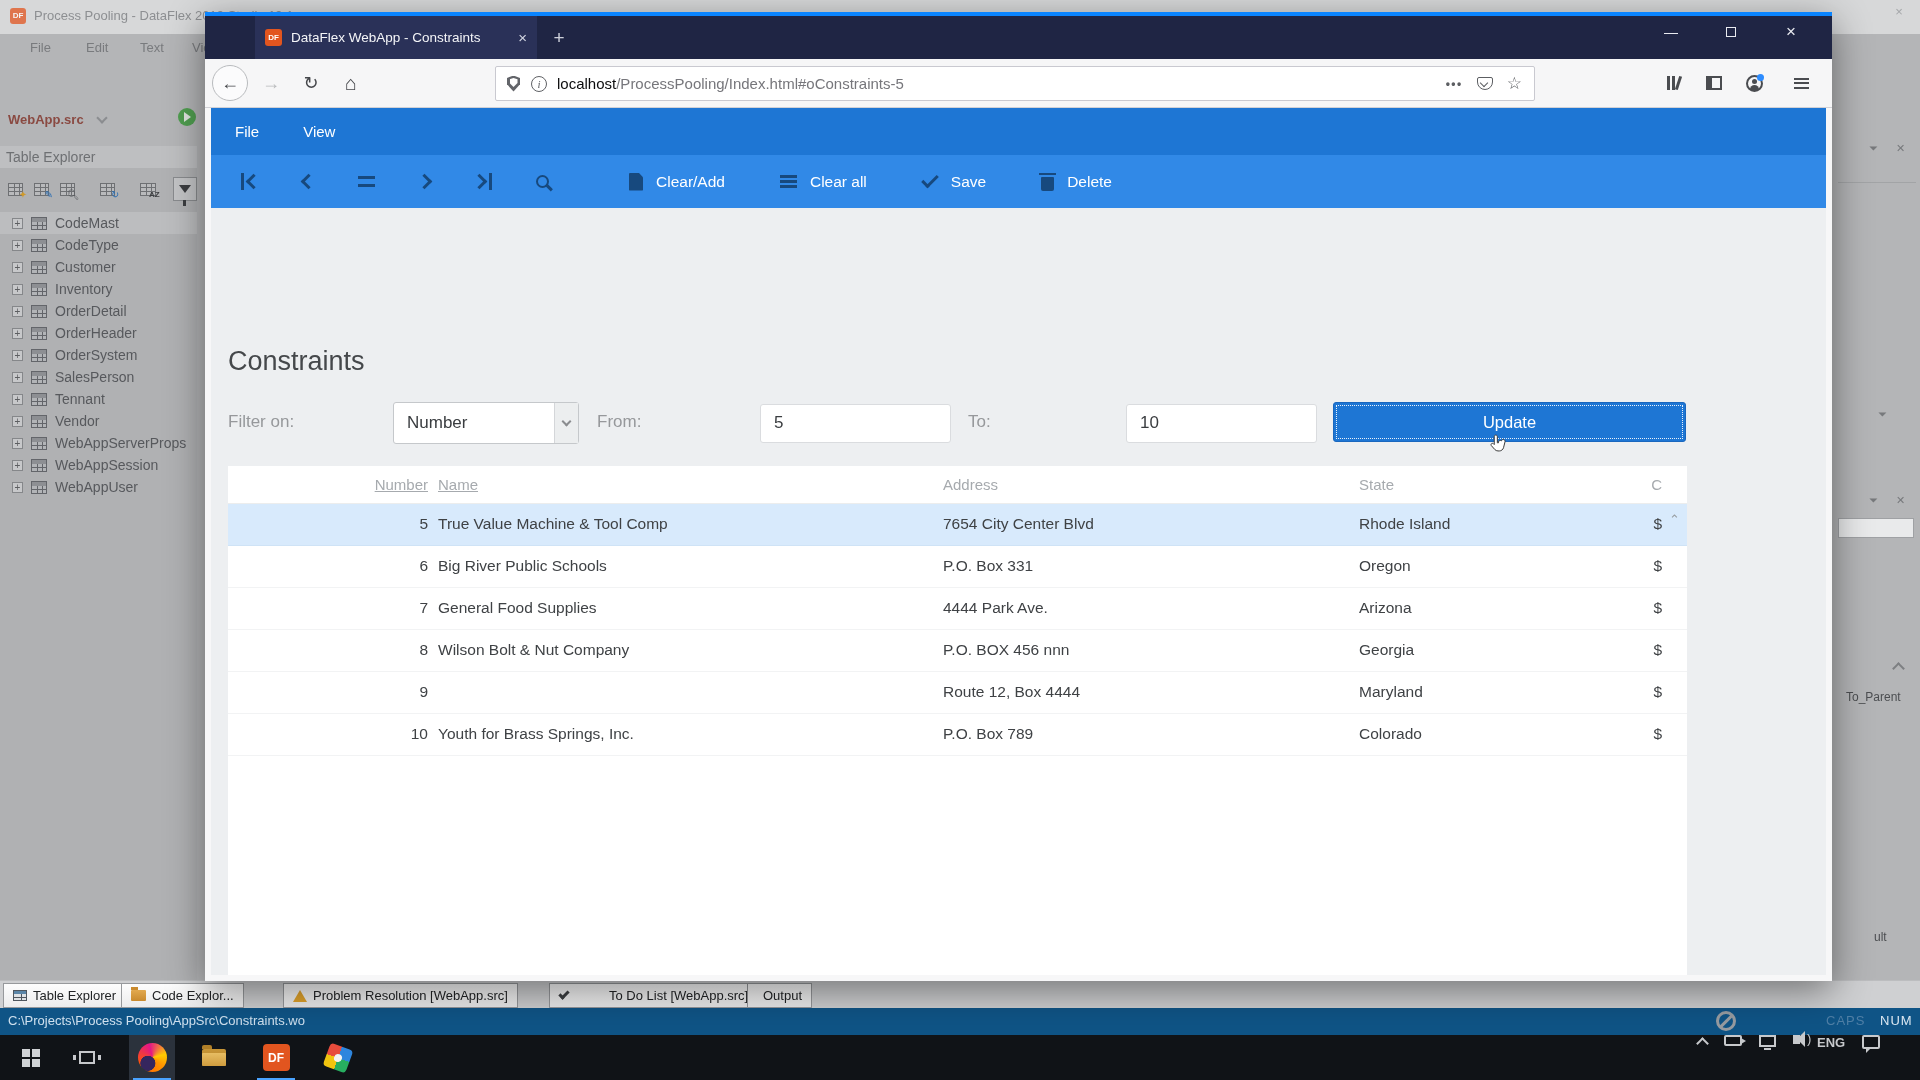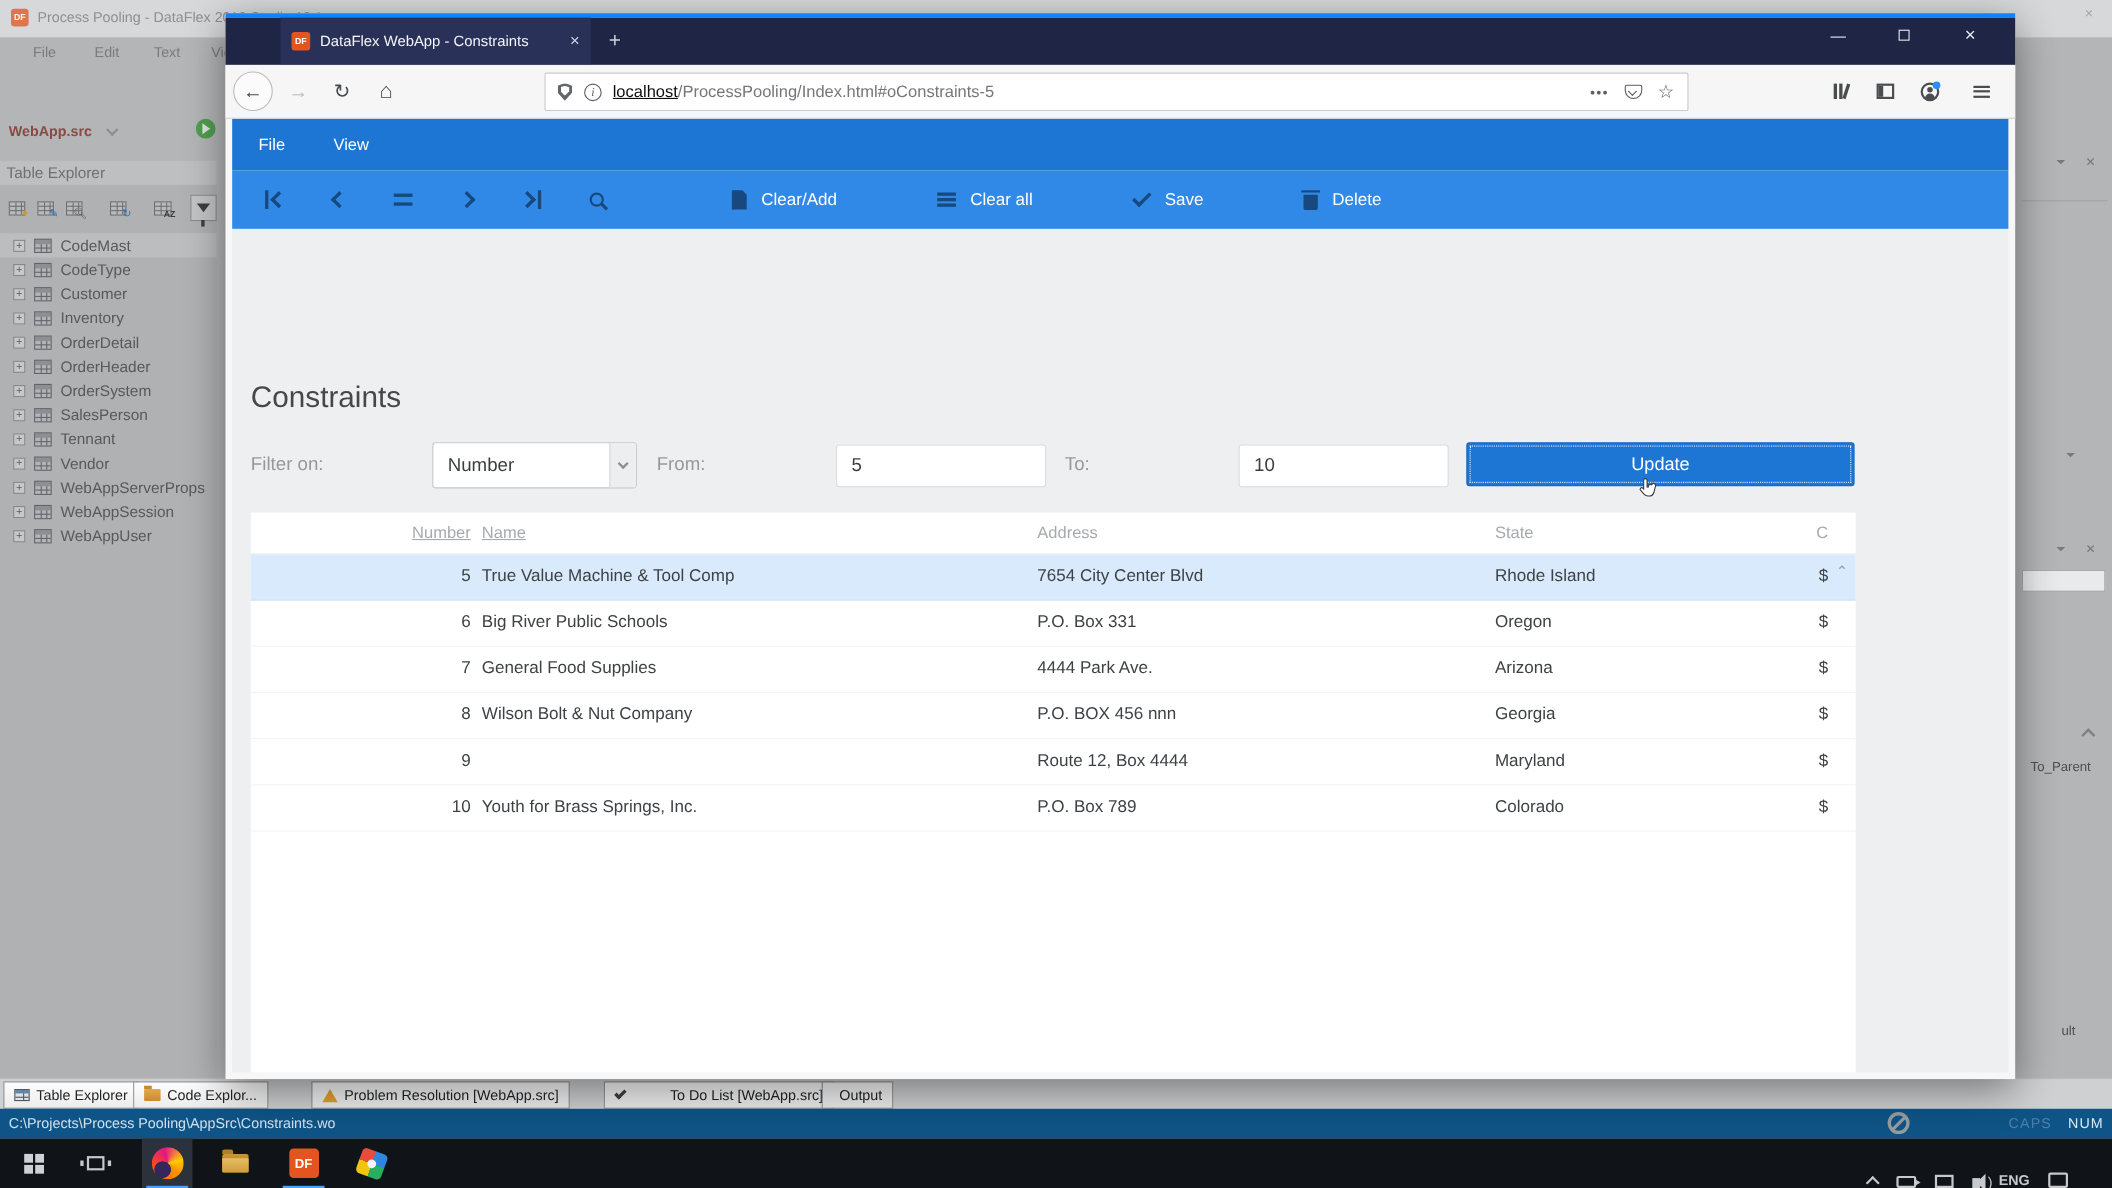--- a/index.html
+++ b/index.html
@@ -106,21 +106,21 @@
       conic-gradient(from 130deg, #ff9500, #ff5a00, #e31587 60%, #ffcb00 85%, #ff9500); }
   .folder-ico { position:relative; width:24px; height:17px; background:linear-gradient(#c89637,#b07f28); border-radius:2px; }
   .folder-ico::before { content:''; position:absolute; top:-4px; left:0; width:10px; height:4px; background:#b07f28; border-radius:2px 2px 0 0; }
   .folder-ico::after { content:''; position:absolute; left:0; right:0; bottom:0; top:4px;
     background:linear-gradient(#e7bd63,#cf9c3e); border-radius:1px; }
   .df-ico { width:27px; height:27px; background:#e2551f; border-radius:4px; color:#fff;
     font-weight:bold; font-size:12px; display:flex; align-items:center; justify-content:center; }
   .pinwheel { position:relative; width:24px; height:24px; border-radius:4px;
     background:conic-gradient(#2e86de 0 25%, #27ae60 0 50%, #f1c40f 0 75%, #e74c3c 0 100%); transform:rotate(20deg); }
   .pinwheel::after { content:''; position:absolute; left:8px; top:8px; width:8px; height:8px; border-radius:50%; background:#f2f3f4; }
-  .tray { position:absolute; top:0; height:45px; display:flex; align-items:flex-end; gap:17px; color:#c7c9cc; }
+  .tray { position:absolute; top:0; height:45px; display:flex; align-items:flex-start; gap:17px; color:#c7c9cc; }
   .tray-chev { width:9px; height:9px; border-left:2px solid #c7c9cc; border-top:2px solid #c7c9cc;
     transform:rotate(45deg); margin-top:4px; }
   .tray-cam { width:18px; height:11px; border:2px solid #c7c9cc; border-radius:2px; position:relative; }
   .tray-cam::after { content:''; position:absolute; right:-6px; top:1px; border-top:3px solid transparent;
     border-bottom:3px solid transparent; border-left:5px solid #c7c9cc; }
   .tray-mon { width:17px; height:12px; border:2px solid #c7c9cc; position:relative; }
   .tray-mon::after { content:''; position:absolute; left:3px; bottom:-5px; width:7px; height:2px; background:#c7c9cc; }
   .tray-spk { position:relative; width:7px; height:9px; background:#c7c9cc; }
   .tray-spk::before { content:''; position:absolute; left:4px; top:-4px; border-top:8px solid transparent;
     border-bottom:8px solid transparent; border-right:8px solid #c7c9cc; }
@@ -151,21 +151,21 @@
   .nav-fwd { color:#b9bbbd; }
   .urlbar { left:290px; top:7px; width:1040px; height:35px; background:#fff; border:1px solid #c9c9d0;
     border-radius:2px; display:flex; align-items:center; }
   .url-shield { margin-left:11px; width:13px; height:16px; background:#63656a; flex:0 0 auto;
     clip-path:polygon(50% 0,100% 15%,100% 55%,50% 100%,0 55%,0 15%); position:relative; }
   .url-shield::after { content:''; position:absolute; left:2.5px; top:2.5px; width:8px; height:9px; background:#fff;
     clip-path:polygon(50% 0,100% 15%,100% 55%,50% 100%,0 55%,0 15%); }
   .url-info { margin-left:11px; width:16px; height:16px; border:1.5px solid #5f6165; border-radius:50%;
     color:#5f6165; font-size:11px; text-align:center; line-height:15px; flex:0 0 auto; font-style:italic; font-family:"Liberation Serif",serif; }
   .url-text { margin-left:10px; font-size:15px; color:#76767b; white-space:nowrap; overflow:hidden; flex:1; }
-  .url-text b { color:#0c0c0d; font-weight:normal;text-decoration:underline; }
+  .url-text b { color:#0c0c0d; font-weight:normal; }
   .url-right { display:flex; align-items:center; gap:14px; margin-right:12px; color:#5c5e62; flex:0 0 auto; }
   .dots3 { font-size:12px; letter-spacing:1.5px; font-weight:bold; }
   .pocket { width:16px; height:13px; border:1.5px solid #5c5e62; border-radius:2px 2px 8px 8px; position:relative; }
   .pocket::after { content:''; position:absolute; left:3.5px; top:2px; width:5px; height:5px;
     border-right:1.5px solid #5c5e62; border-bottom:1.5px solid #5c5e62; transform:rotate(45deg); }
   .star { font-size:17px; }
   .lib-ico { position:relative; width:16px; height:16px; }
   .lib-ico i { position:absolute; top:1px; width:3px; height:14px; background:#4a4c50; }
   .lib-ico i:nth-child(1){left:1px;} .lib-ico i:nth-child(2){left:6px;}
   .lib-ico i:nth-child(3){left:11px; transform:rotate(18deg);}
@@ -186,21 +186,21 @@
   .navico { display:flex; align-items:center; margin-right:44px; }
   .chevL { width:11px; height:11px; border-left:3px solid; border-bottom:3px solid; transform:rotate(45deg); }
   .chevR { width:11px; height:11px; border-right:3px solid; border-top:3px solid; transform:rotate(45deg); }
   .vbar { width:3px; height:17px; background:currentColor; }
   .navico.first-record .vbar { margin-right:4px; }
   .navico.last-record .vbar { margin-left:4px; }
   .navico.current-record i { display:block; width:17px; height:11px; border-top:3px solid; border-bottom:3px solid; }
   .navico.search i { position:relative; display:block; width:13px; height:13px; border:2.5px solid; border-radius:50%; }
   .navico.search i::after { content:''; position:absolute; right:-6px; bottom:-3px; width:8px; height:3px;
     background:currentColor; transform:rotate(45deg); }
-  .wa-action { display:flex; align-items:center; gap:13px; margin-right:55px; color:#fff; font-size:15.5px;margin-left:36px; }
+  .wa-action { display:flex; align-items:center; gap:13px; margin-right:55px; color:#fff; font-size:15.5px; }
   .ai { color:#17497e; }
   .ai.i-doc { width:14px; height:18px; background:currentColor; border-radius:1px;
     clip-path:polygon(0 0,68% 0,100% 26%,100% 100%,0 100%); }
   .ai.i-lines { width:17px; height:13px; border-top:3px solid; border-bottom:3px solid; position:relative; }
   .ai.i-lines::after { content:''; position:absolute; left:0; right:0; top:2px; height:3px; background:currentColor; }
   .ai.i-check { width:16px; height:9px; border-left:3.5px solid; border-bottom:3.5px solid; transform:rotate(-45deg); margin-top:-5px; }
   .ai.i-trash { position:relative; width:13px; height:14px; background:currentColor; border-radius:1px 1px 2px 2px; margin-top:4px; }
   .ai.i-trash::before { content:''; position:absolute; left:-2px; top:-4px; width:17px; height:2.5px; background:currentColor; }
 
   .wa-heading { left:17px; top:238px; font-size:27px; color:#45484b; }

